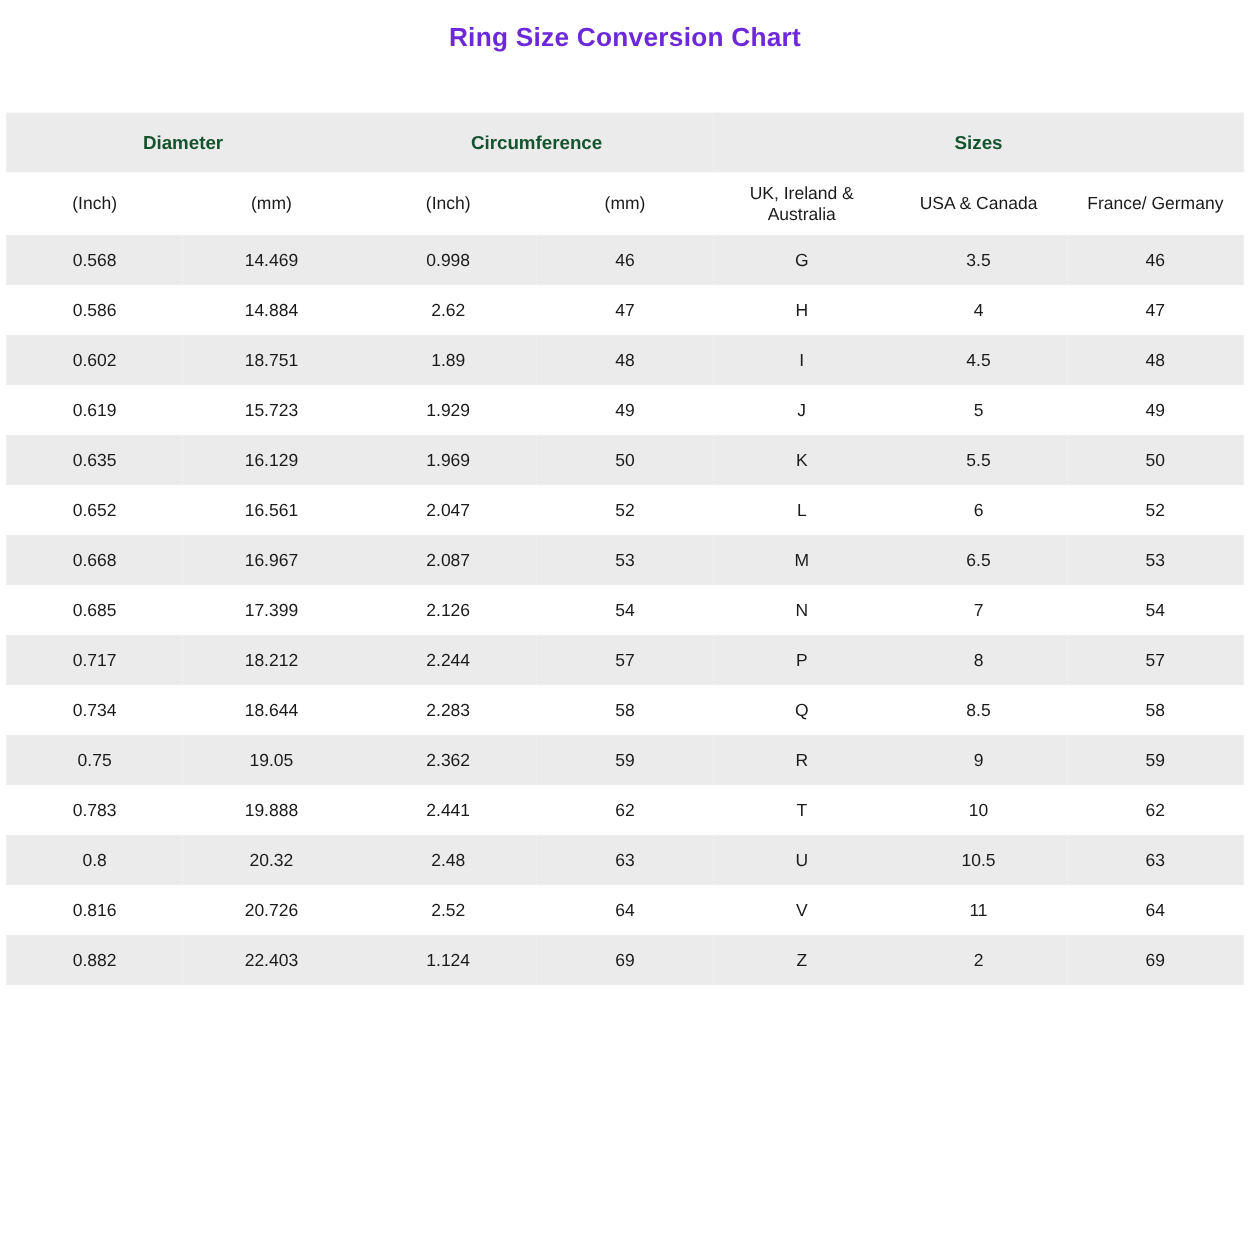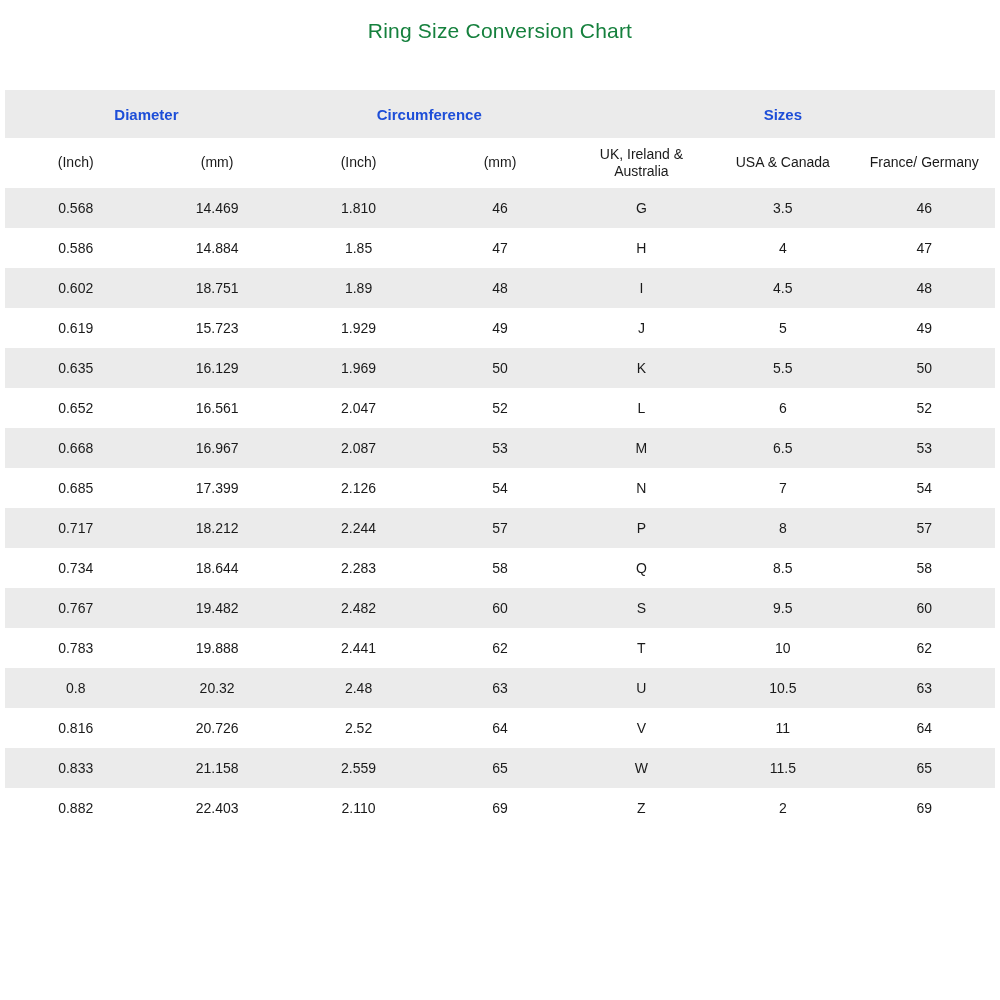--- a/index.html
+++ b/index.html
@@ -11,37 +11,37 @@
     font-family: "Liberation Sans", sans-serif;
     color: #1a1a1a;
     -webkit-font-smoothing: antialiased;
   }
   .page-title {
     margin: 0;
     padding-top: 19px;
     height: 26px;
     text-align: center;
     font-size: 21px;
-    font-weight: normal;
+    font-weight: bold;
     letter-spacing: 0.2px;
-    color: #15803d;
+    color: #6d28d9;
   }
   table.conversion-table {
     margin: 45px 5px 0 5px;
     width: 990px;
     border-collapse: collapse;
     table-layout: fixed;
     text-align: center;
   }
   tr.group-row th {
     background: #ebebeb;
     height: 48px;
     font-size: 15px;
     font-weight: bold;
-    color: #1d4ed8;
+    color: #14532d;
     padding: 0;
   }
   tr.subheader-row th {
     background: #ffffff;
     height: 50px;
     font-size: 14px;
     font-weight: normal;
     line-height: 1.25;
     padding: 0 10px;
     color: #1a1a1a;
@@ -89,30 +89,30 @@
       <th>(mm)</th>
       <th>UK, Ireland &amp; Australia</th>
       <th>USA &amp; Canada</th>
       <th>France/ Germany</th>
     </tr>
   </thead>
   <tbody>
       <tr>
         <td>0.568</td>
         <td>14.469</td>
-        <td>1.810</td>
+        <td>0.998</td>
         <td>46</td>
         <td>G</td>
         <td>3.5</td>
         <td>46</td>
       </tr>
       <tr>
         <td>0.586</td>
         <td>14.884</td>
-        <td>1.85</td>
+        <td>2.62</td>
         <td>47</td>
         <td>H</td>
         <td>4</td>
         <td>47</td>
       </tr>
       <tr>
         <td>0.602</td>
         <td>18.751</td>
         <td>1.89</td>
         <td>48</td>
@@ -177,27 +177,27 @@
       <tr>
         <td>0.734</td>
         <td>18.644</td>
         <td>2.283</td>
         <td>58</td>
         <td>Q</td>
         <td>8.5</td>
         <td>58</td>
       </tr>
       <tr>
-        <td>0.767</td>
-        <td>19.482</td>
-        <td>2.482</td>
-        <td>60</td>
-        <td>S</td>
-        <td>9.5</td>
-        <td>60</td>
+        <td>0.75</td>
+        <td>19.05</td>
+        <td>2.362</td>
+        <td>59</td>
+        <td>R</td>
+        <td>9</td>
+        <td>59</td>
       </tr>
       <tr>
         <td>0.783</td>
         <td>19.888</td>
         <td>2.441</td>
         <td>62</td>
         <td>T</td>
         <td>10</td>
         <td>62</td>
       </tr>
@@ -213,31 +213,22 @@
       <tr>
         <td>0.816</td>
         <td>20.726</td>
         <td>2.52</td>
         <td>64</td>
         <td>V</td>
         <td>11</td>
         <td>64</td>
       </tr>
       <tr>
-        <td>0.833</td>
-        <td>21.158</td>
-        <td>2.559</td>
-        <td>65</td>
-        <td>W</td>
-        <td>11.5</td>
-        <td>65</td>
-      </tr>
-      <tr>
         <td>0.882</td>
         <td>22.403</td>
-        <td>2.110</td>
+        <td>1.124</td>
         <td>69</td>
         <td>Z</td>
         <td>2</td>
         <td>69</td>
       </tr>
     </tbody>
 </table>
 
 </body></html>

